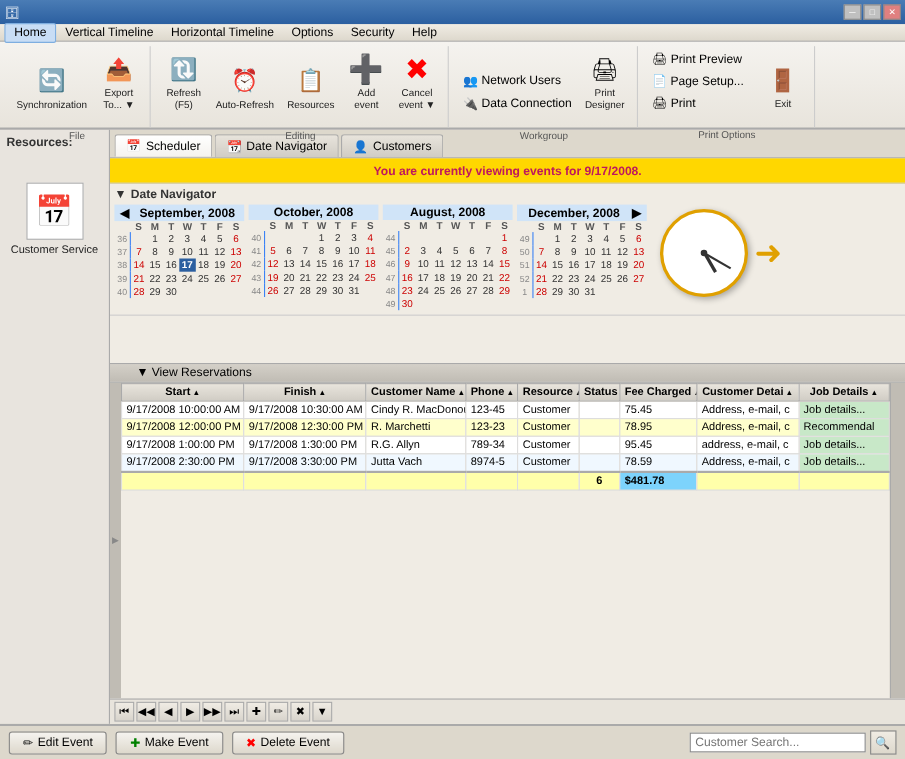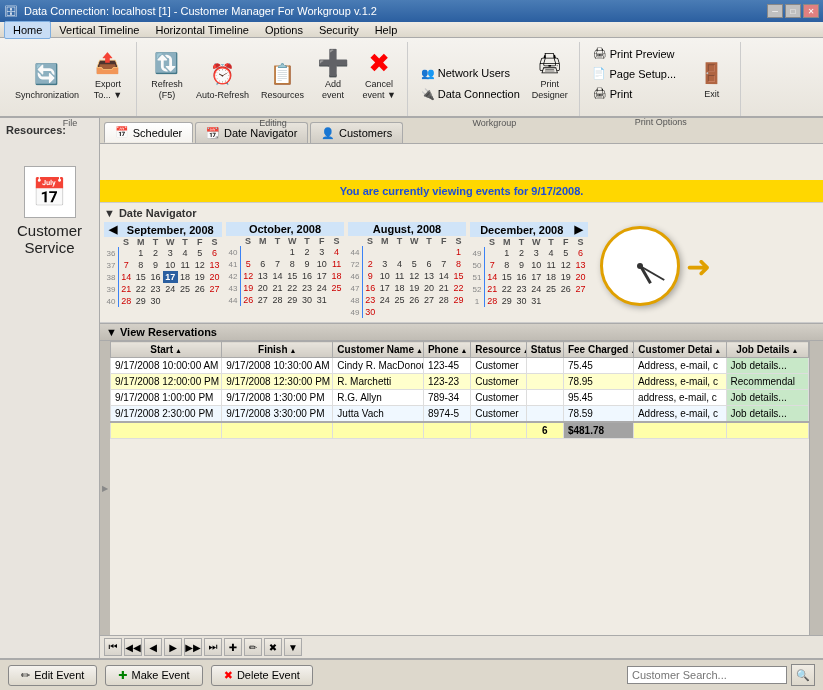--- a/index.html
+++ b/index.html
@@ -24,53 +24,53 @@
     .ribbon-btn { display: flex; flex-direction: column; align-items: center; cursor: pointer; padding: 2px 4px; border-radius: 3px; border: 1px solid transparent; min-width: 44px; }
     .ribbon-btn .icon { width: 32px; height: 32px; display: flex; align-items: center; justify-content: center; font-size: 20px; }
     .ribbon-btn .label { font-size: 9px; text-align: center; color: #222; line-height: 1.2; }
     .ribbon-btn-small { display: flex; align-items: center; gap: 3px; cursor: pointer; padding: 2px 4px; border-radius: 2px; border: 1px solid transparent; white-space: nowrap; }
 
     
     .sidebar { width: 100px; background: #e8e4de; border-right: 1px solid #aaa; padding: 4px; display: flex; flex-direction: column; align-items: center; }
     .sidebar-title { font-size: 11px; font-weight: bold; color: #333; text-align: left; width: 100%; padding: 2px; }
     .sidebar-icon { width: 52px; height: 52px; background: white; border: 1px solid #aaa; display: flex; align-items: center; justify-content: center; margin: 4px 0; font-size: 28px; }
     .sidebar-item { display: flex; flex-direction: column; align-items: center; cursor: pointer; padding: 3px; border-radius: 3px; border: 1px solid transparent; width: 90px; }
-    .sidebar-item-label { font-size: 15px; text-align: center; color: #222; }
+    .sidebar-item-label { font-size: 10px; text-align: center; color: #222; }
 
     
     .content { flex: 1; background: #f0ece4; display: flex; flex-direction: column; overflow: hidden; }
 
     
     .tabs { display: flex; gap: 2px; padding: 4px 4px 0; background: #ddd8cc; border-bottom: 1px solid #aaa; }
     .tab { padding: 3px 10px; cursor: pointer; border: 1px solid #aaa; border-bottom: none; border-radius: 3px 3px 0 0; background: linear-gradient(to bottom, #e8e4dc, #d0ccc4); font-size: 11px; display: flex; align-items: center; gap: 4px; }
     .tab.active { background: linear-gradient(to bottom, #fff, #f5f3ef); border-bottom: 1px solid #f0ece4; z-index: 1; }
 
     
-    .info-bar { background: #ffd700; padding: 4px 8px; text-align: center; font-size: 12px; font-weight: bold; color: #1d4ed8; border-bottom: 1px solid #ccc; margin-top: 36px; }
+    .info-bar { background: #ffd700; padding: 4px 8px; text-align: center; font-size: 12px; font-weight: bold; color: #be185d; border-bottom: 1px solid #ccc; }
 
     
     .date-nav-section { padding: 4px; border-bottom: 1px solid #ccc; }
     .section-title { font-size: 11px; font-weight: bold; color: #333; margin-bottom: 3px; display: flex; align-items: center; gap: 4px; }
     .calendar { width: 118px; }
     .cal-header { display: flex; align-items: center; justify-content: space-between; background: #d0e4f8; padding: 1px 2px; font-size: 10px; font-weight: bold; }
     .cal-nav { cursor: pointer; padding: 0 3px; }
     .cal-grid { width: 100%; border-collapse: collapse; }
     .cal-grid th { font-size: 9px; color: #555; text-align: center; width: 16px; padding: 0; }
     .cal-grid td { font-size: 9px; text-align: center; width: 16px; padding: 1px 0; cursor: pointer; color: #333; }
     .cal-grid td.today { background: #2b5fa0; color: white; font-weight: bold; }
     .cal-grid td.weekend { color: #c00; }
     .cal-grid .week-num { color: #888; font-size: 8px; border-right: 1px solid #3b82f6; }
     .clock-widget { width: 80px; height: 80px; border-radius: 50%; border: 3px solid #e0a000; background: white; display: flex; align-items: center; justify-content: center; position: relative; margin: 4px; box-shadow: 2px 2px 6px rgba(0,0,0,0.3); }
     .clock-hand-hour { position: absolute; width: 3px; height: 20px; background: #333; bottom: 50%; left: calc(50% - 1.5px); transform-origin: bottom center; transform: rotate(150deg); }
     .clock-hand-min { position: absolute; width: 2px; height: 28px; background: #333; bottom: 50%; left: calc(50% - 1px); transform-origin: bottom center; transform: rotate(120deg); }
     .clock-center { position: absolute; width: 6px; height: 6px; background: #333; border-radius: 50%; }
 
     
     .reservations-section { flex: 1; display: flex; flex-direction: column; overflow: hidden; }
-    .section-header { background: linear-gradient(to bottom, #d4d0c8, #c0bcb4); padding: 2px 6px; font-size: 11px; font-weight: bold; border-top: 1px solid #aaa; border-bottom: 1px solid #aaa; }
+    .section-header { background: linear-gradient(to bottom, #d4d0c8, #c0bcb4); padding: 2px 24px; font-size: 11px; font-weight: normal; border-top: 1px solid #aaa; border-bottom: 1px solid #aaa; margin-top: 43px; }
     .table-container { flex: 1; overflow: auto; }
     .data-table { width: 100%; border-collapse: collapse; table-layout: fixed; }
     .data-table th { background: linear-gradient(to bottom, #e8e4dc, #d0ccc4); padding: 2px 4px; border: 1px solid #aaa; font-size: 10px; cursor: pointer; white-space: nowrap; overflow: hidden; }
     .data-table th:after { content: ' ▲'; font-size: 7px; }
     .data-table td { padding: 2px 4px; border: 1px solid #ddd; font-size: 10px; overflow: hidden; white-space: nowrap; }
     .data-table tr:nth-child(even) { background: #f0f8ff; }
     .data-table tr:nth-child(odd) { background: white; }
     .footer-row td { background: #ffffaa; font-weight: bold; border-top: 2px solid #aaa; }
 
     
@@ -88,21 +88,20 @@
     ::-webkit-scrollbar { width: 12px; }
     ::-webkit-scrollbar-track { background: #e0dcd4; }
     ::-webkit-scrollbar-thumb { background: #a0a0a0; border: 1px solid #888; }
   </style>
 </head>
 <body>
 
 <div class="titlebar">
   <div class="titlebar-left">
     <span>🗄</span>
-    <span>Data Connection: localhost [1] - Customer Manager For Workgroup v.1.2</span>
   </div>
   <div class="titlebar-buttons">
     <div class="titlebar-btn">─</div>
     <div class="titlebar-btn">□</div>
     <div class="titlebar-btn" style="background:#e08080;">✕</div>
   </div>
 </div>
 
 <div class="menubar">
   <div class="menu-item active">Home</div>
@@ -404,21 +403,21 @@
                   <td class="week-num">44</td>
                   <td></td>
                   <td></td>
                   <td></td>
                   <td></td>
                   <td></td>
                   <td></td>
                   <td class="weekend">1</td>
                 </tr>
             <tr>
-                  <td class="week-num">72</td>
+                  <td class="week-num">45</td>
                   <td class="weekend">2</td>
                   <td>3</td>
                   <td>4</td>
                   <td>5</td>
                   <td>6</td>
                   <td>7</td>
                   <td class="weekend">8</td>
                 </tr>
             <tr>
                   <td class="week-num">46</td>
@@ -630,21 +629,21 @@
                 <td>Address, e-mail, c</td>
                 <td style="background:#c8e8c8;">Job details...</td>
               </tr>
               <tr class="footer-row">
                 <td></td>
                 <td></td>
                 <td></td>
                 <td></td>
                 <td></td>
                 <td style="background:#ffffaa; font-weight:bold; text-align:center;">6</td>
-                <td style="background:#a3a3a3; font-weight:bold;">$481.78</td>
+                <td style="background:#7dd3fc; font-weight:bold;">$481.78</td>
                 <td></td>
                 <td></td>
               </tr>
             </tbody>
           </table>
         </div>
         <div style="width:14px; background:#c0bcb4; border-left:1px solid #aaa;"></div>
       </div>
 
       <div class="table-nav">

